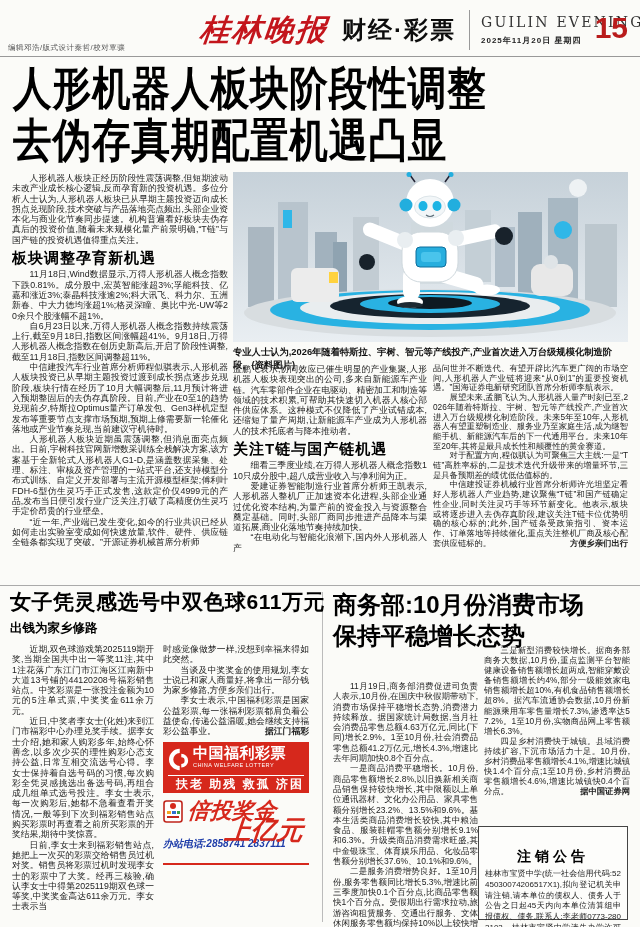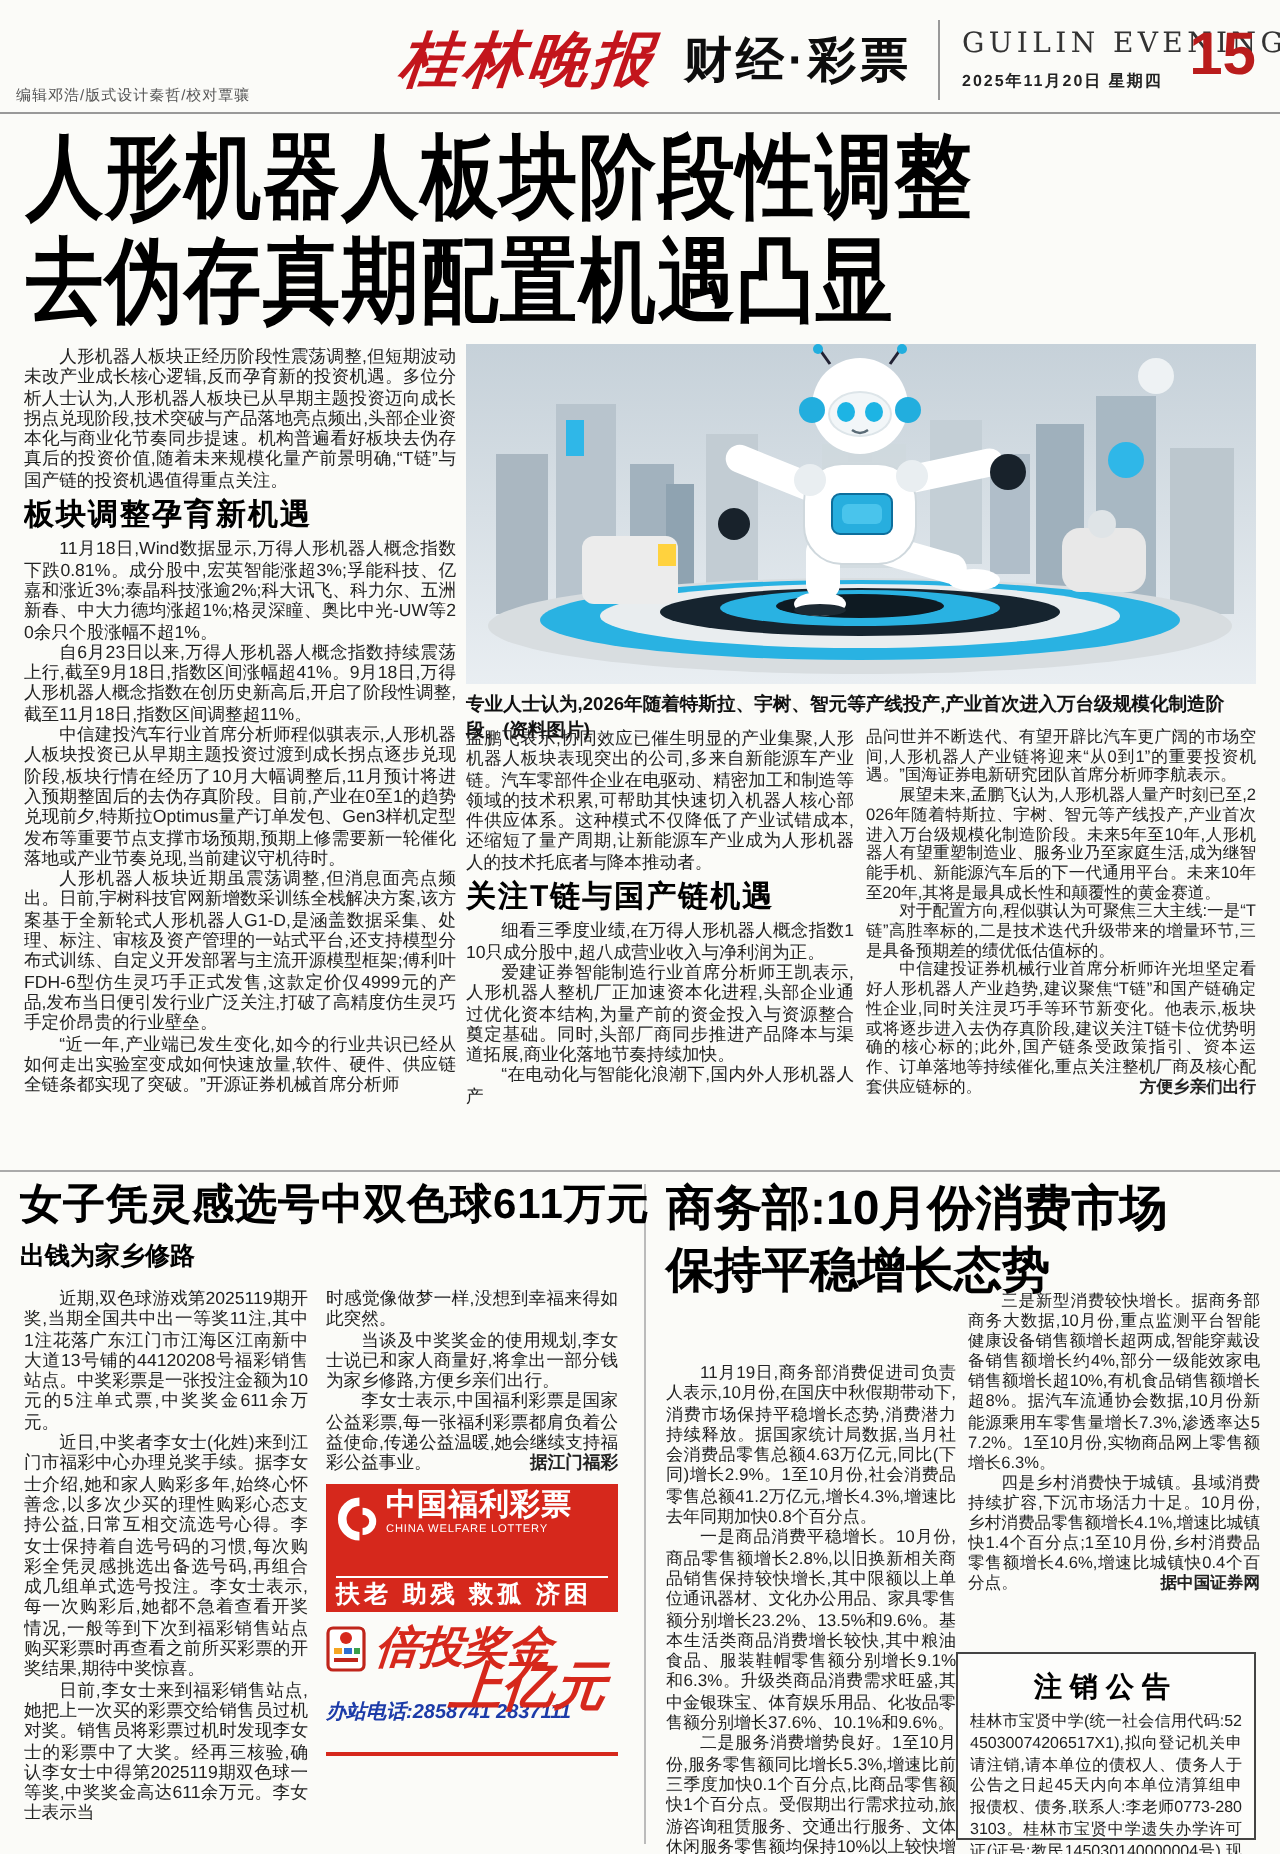--- a/index.html
+++ b/index.html
@@ -48,39 +48,39 @@
   .lot-col1{left:12px;top:644px;width:142px;height:278px;}
   .lot-col2{left:163px;top:644px;width:146px;height:278px;}
 
   
   .ad{margin-top:5px;}
   .ad-box{background:#d6281c;color:#fff;padding:5px 5px 4px;}
   .ad-brandrow{display:flex;align-items:center;gap:0;}
   .ad-logo{width:25px;height:25px;flex:none;}
   .ad-brand{font-size:15px;font-weight:900;letter-spacing:.5px;white-space:nowrap;}
   .ad-branden{font-size:5.6px;letter-spacing:.4px;white-space:nowrap;margin-top:1px;}
-  .ad-slogan{border-top:1px solid #fff;margin-top:16px;padding-top:3px;font-size:12px;font-weight:bold;
-             text-align:left;letter-spacing:2px;white-space:nowrap;}
+  .ad-slogan{border-top:1px solid #fff;margin-top:3px;padding-top:3px;font-size:12px;font-weight:bold;
+             text-align:right;letter-spacing:2px;white-space:nowrap;}
   .ad-bigrow{display:flex;align-items:center;gap:5px;margin-top:6px;}
   .ad-ticket{width:20px;height:24px;flex:none;}
   .ad-big1{color:#d6281c;font-size:22px;font-weight:900;font-style:italic;white-space:nowrap;transform:skewX(-5deg);}
   .ad-big2{color:#d6281c;font-size:26px;font-weight:900;font-style:italic;text-align:right;margin-top:2px;
            padding-right:6px;transform:skewX(-5deg);}
   .ad-phone{color:#1c3ba8;font-size:10px;font-weight:bold;font-style:italic;margin-top:4px;
             border-bottom:2px solid #d6281c;padding-bottom:13px;white-space:nowrap;}
 
   
   .mof-headline{position:absolute;left:333px;top:589px;width:300px;font-size:24px;line-height:31px;
                 font-weight:900;color:#000;white-space:nowrap;}
   .mof-col1{left:333px;top:681px;width:145px;height:270px;font-size:8.5px;line-height:10.3px;}
   .mof-col2{left:484px;top:645px;width:146px;height:178px;font-size:8.3px;line-height:10.1px;}
 
   
   .notice{position:absolute;left:478px;top:826px;width:150px;height:94px;border:1px solid #444;
-          background:#fdfdfb;padding:7px 6px;box-sizing:border-box;}
+          background:#fdfdfb;padding:20px 6px;box-sizing:border-box;}
   .notice-title{font-size:14px;font-weight:900;text-align:center;letter-spacing:4px;margin:1px 0 3px;color:#000;}
   .notice-body{font-size:8px;line-height:10.8px;text-align:justify;word-break:break-all;color:#222;margin:0;}
 </style>
 </head>
 <body>
 
 <div class="page">
 
   <div class="hdr-credits">编辑邓浩/版式设计秦哲/校对覃骧</div>
   <div class="masthead-row">

